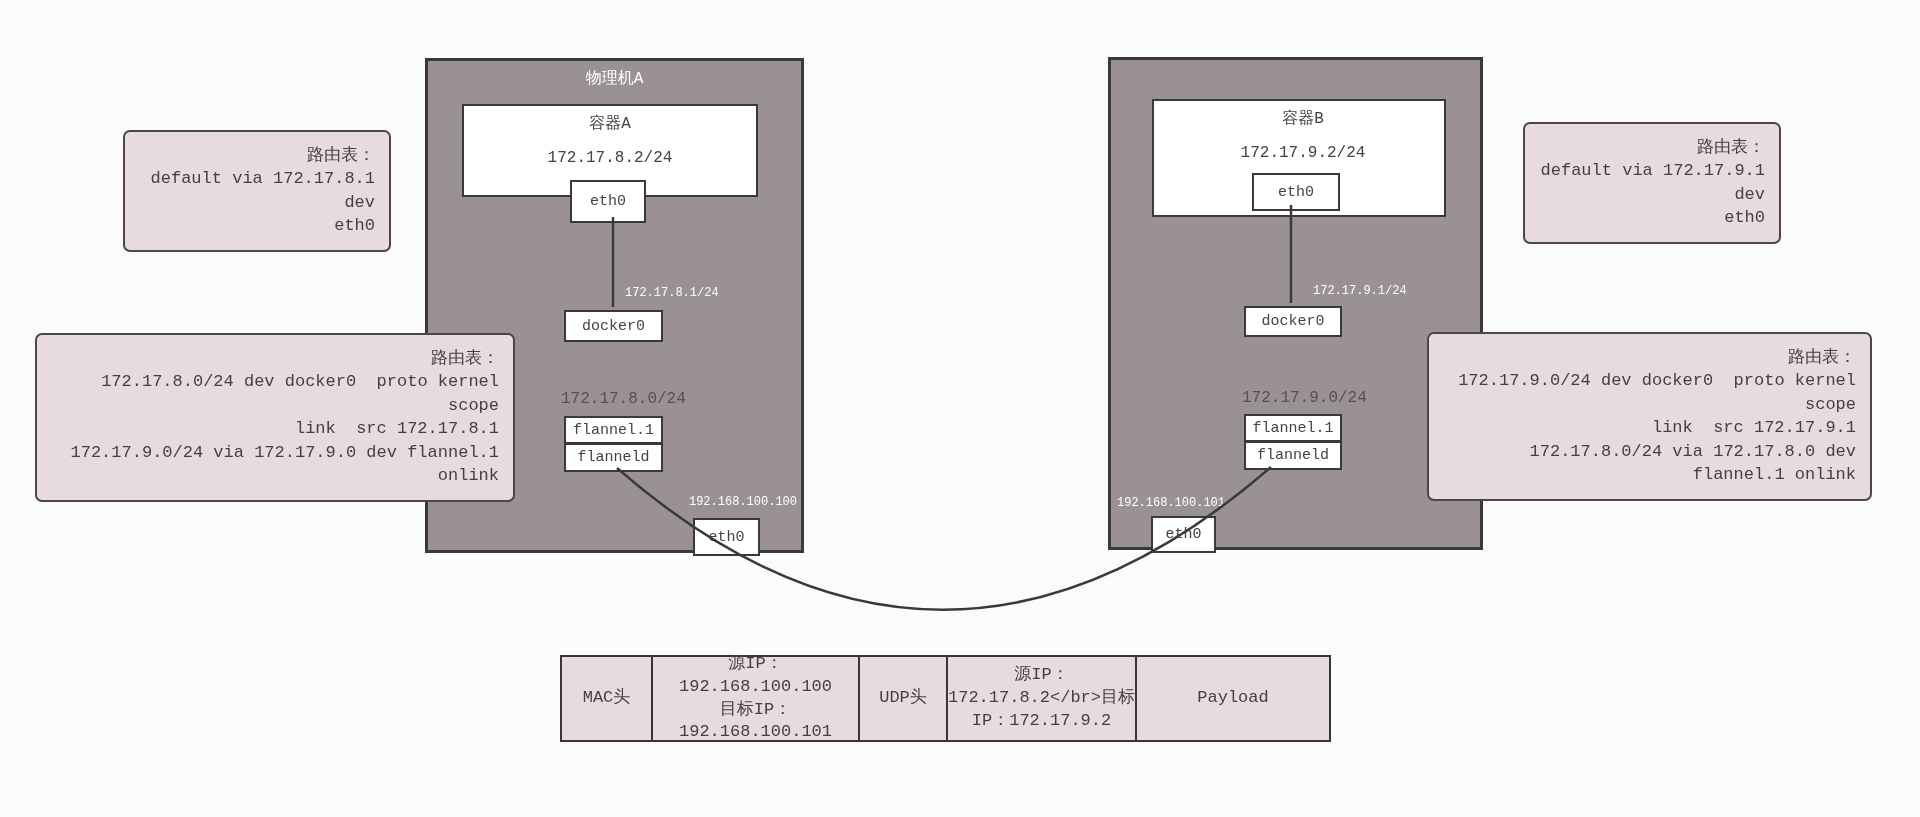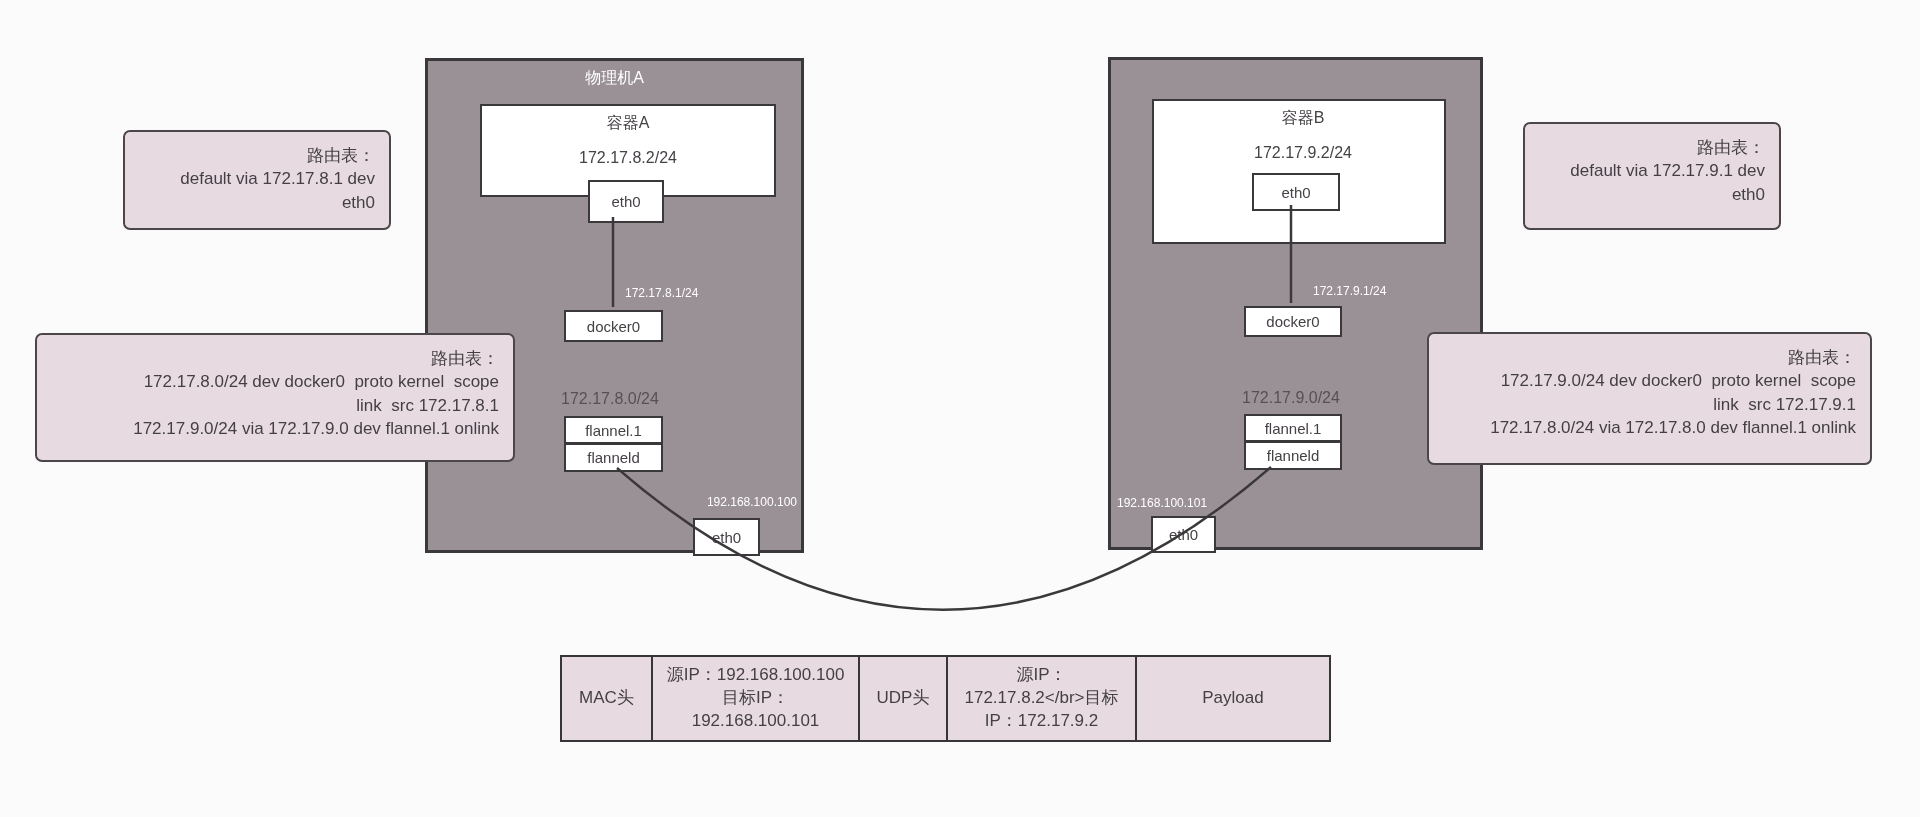--- a/index.html
+++ b/index.html
@@ -7,20 +7,21 @@
   body {
     background:#fcfbfc;
     font-family:"Liberation Sans","DejaVu Sans",sans-serif;
     color:#454146;
   }
   .canvas {
     position:relative;
     width:1920px; height:817px;
     background:#fcfbfc;
     overflow:hidden;
+    font-family:Liberation Mono, monospace;
   }
 
   
   .machine {
     position:absolute;
     background:#9a9197;
     border:3px solid #3b383b;
   }
   #machine-a { left:425px; top:58px;  width:379px; height:495px; }
   #machine-b { left:1108px; top:57px; width:375px; height:493px; }
@@ -29,22 +30,22 @@
     text-align:center; color:#ffffff; font-size:16px;
   }
 
   
   .container-box {
     position:absolute;
     background:#ffffff;
     border:2.5px solid #3b383b;
     text-align:center;
   }
-  #container-a { left:52px; top:43px; width:296px; height:93px; }
-  #container-b { left:41px; top:39px; width:294px; height:145px;padding-left:8px; }
+  #container-a { left:34px; top:43px; width:296px; height:93px; }
+  #container-b { left:41px; top:39px; width:294px; height:118px;padding-left:8px; }
   .container-title { margin-top:7px; font-size:16px; }
   .container-ip    { margin-top:15px; font-size:16px; }
 
   
   .iface {
     position:absolute;
     background:#ffffff;
     border:2.5px solid #3b383b;
     display:flex; align-items:center; justify-content:center;
     font-size:15px; color:#454146;

